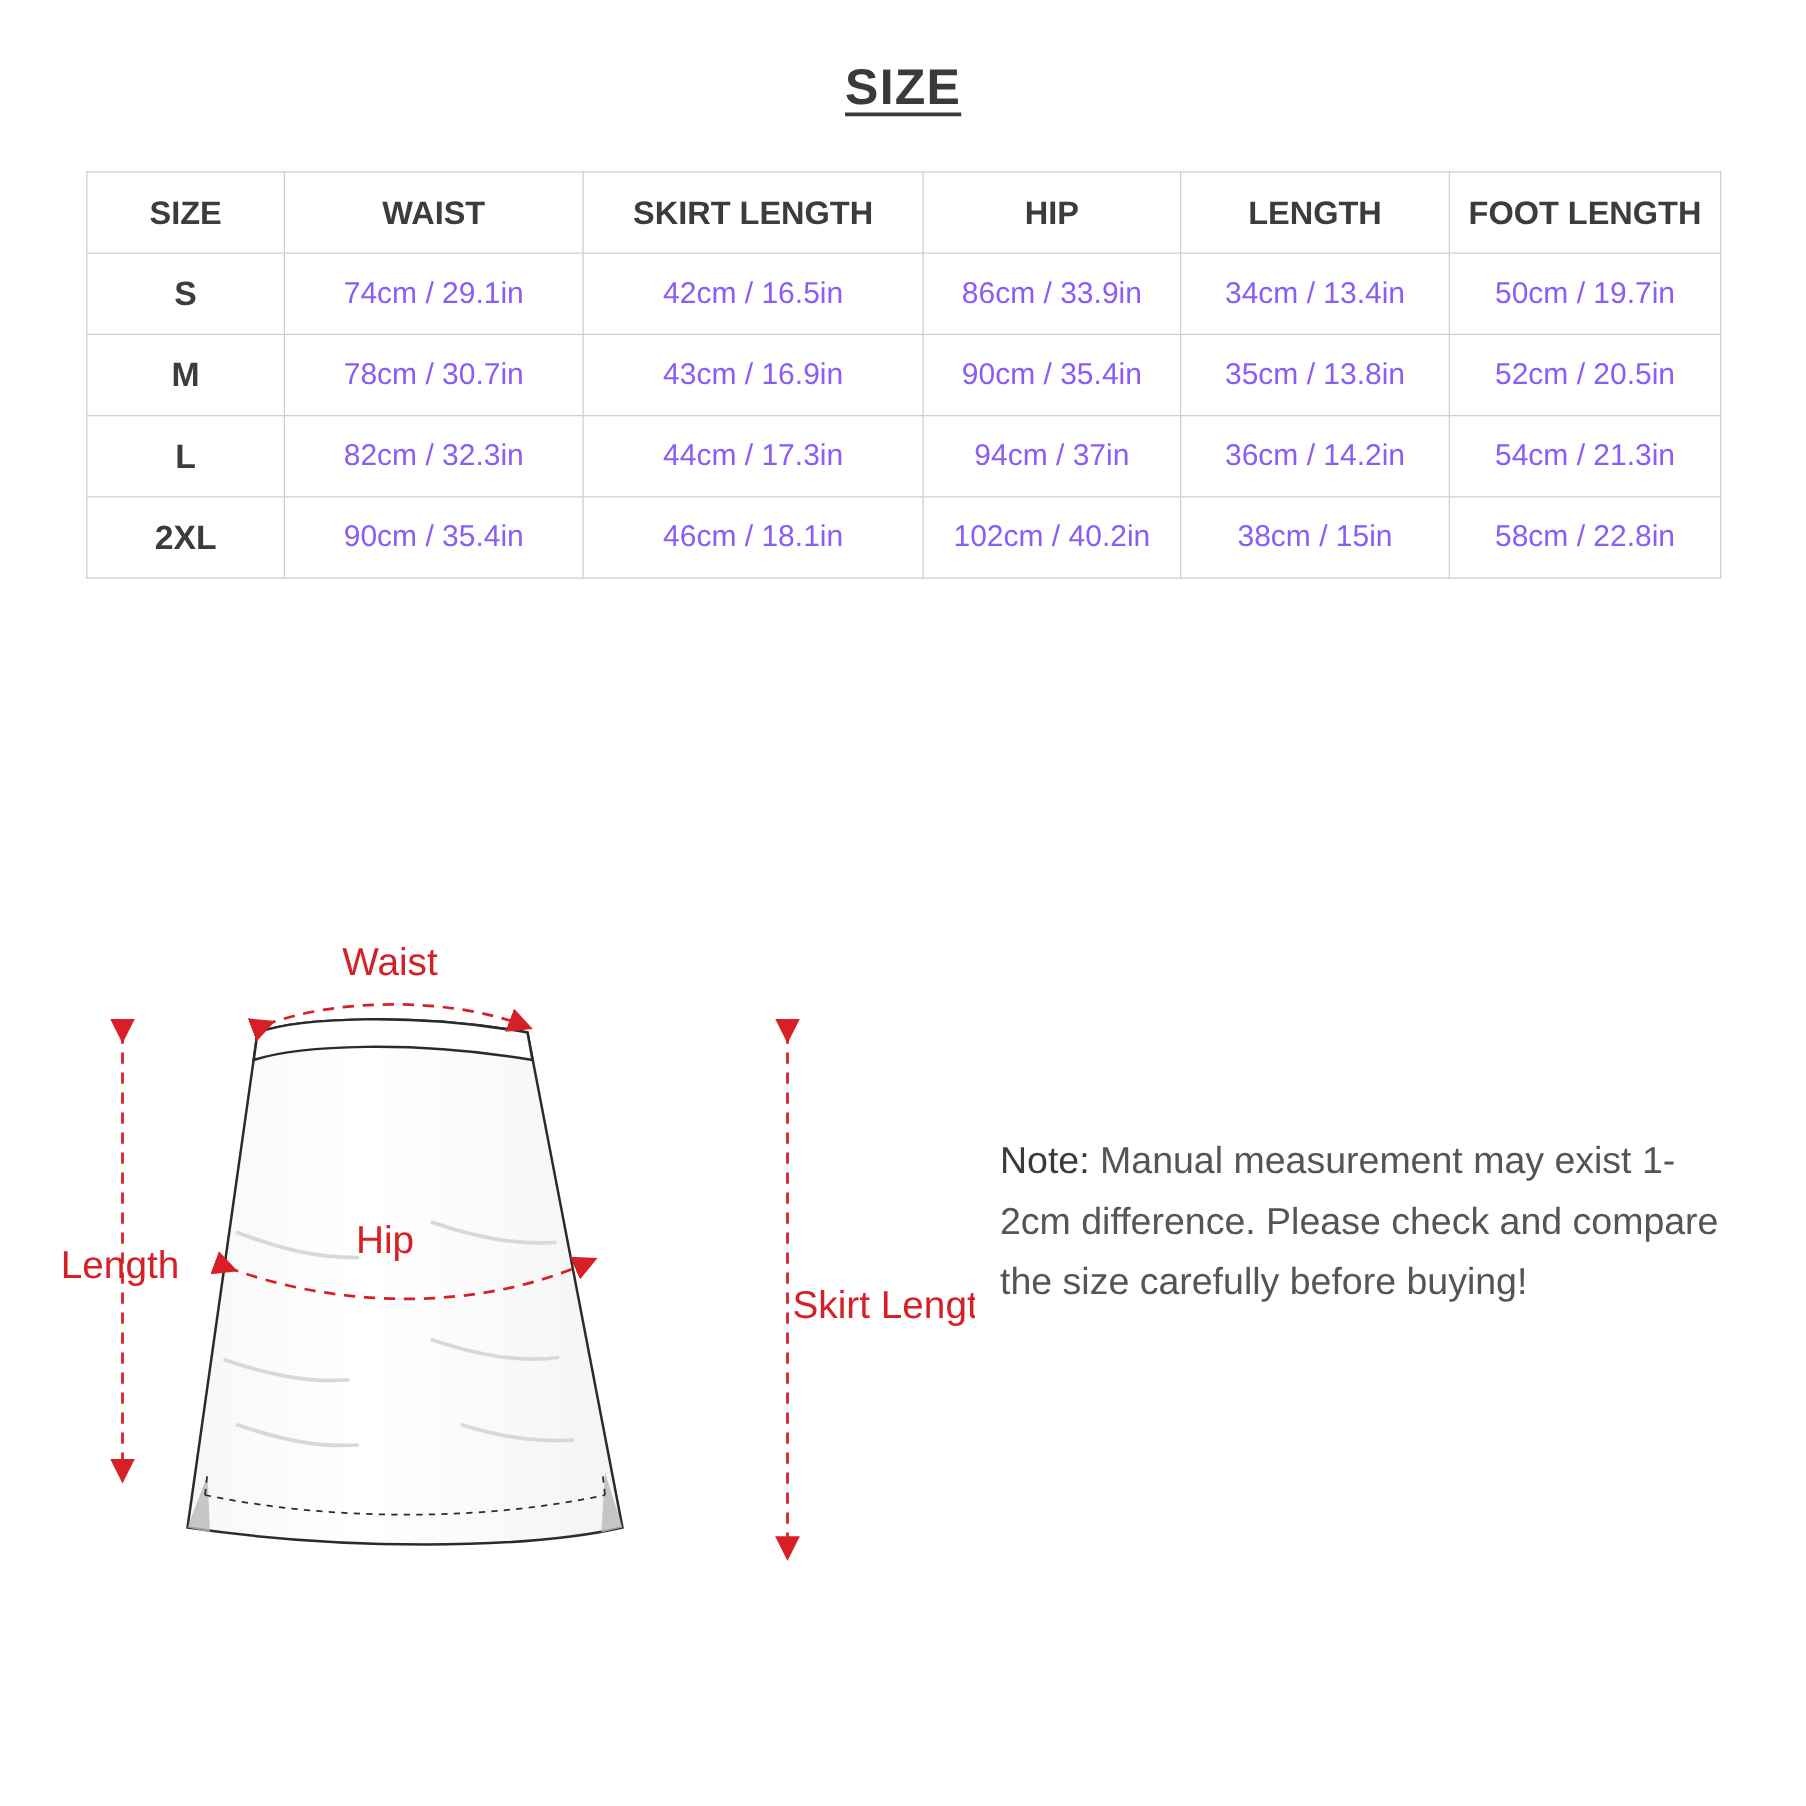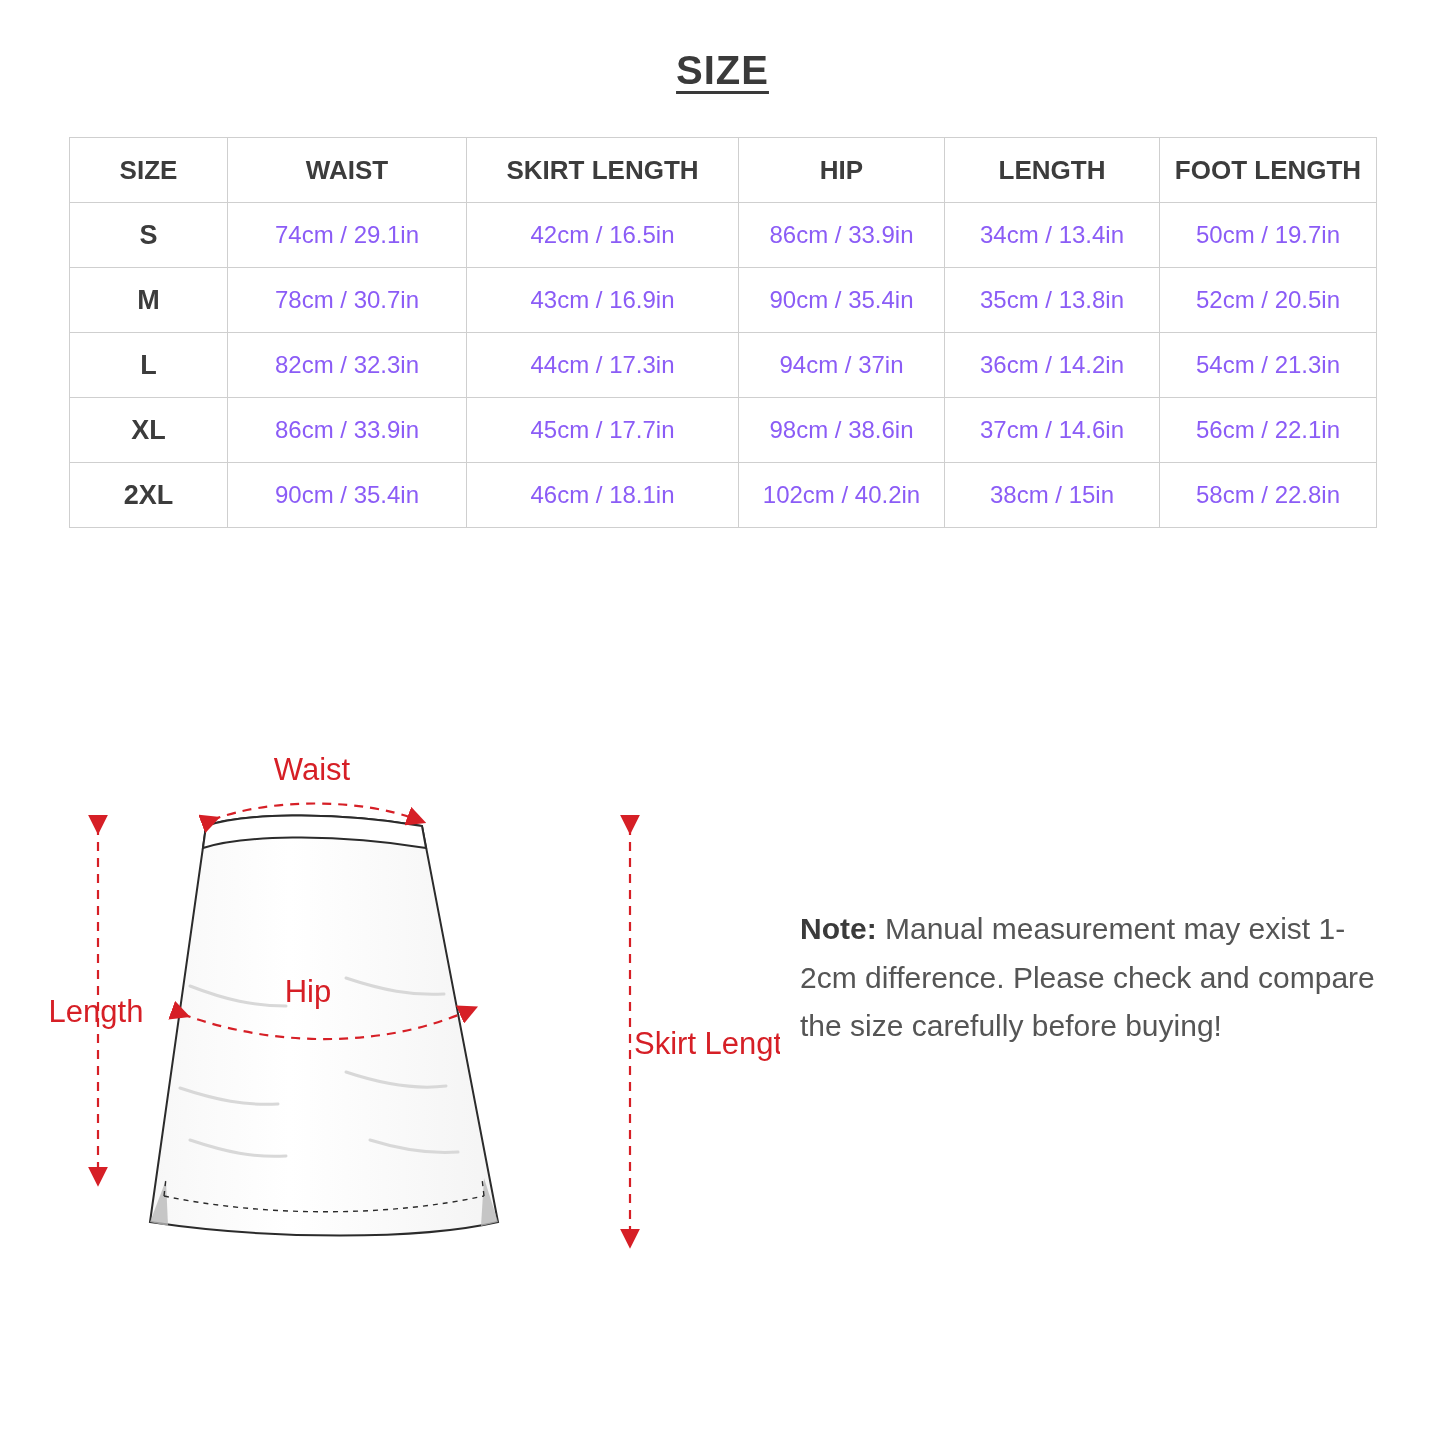--- a/index.html
+++ b/index.html
@@ -86,21 +86,21 @@
   .note {
     position: absolute;
     left: 800px;
     top: 205px;
     width: 580px;
     font-size: 30px;
     line-height: 1.62;
     color: #555555;
   }
   .note b {
-    font-weight: bold;
+    font-weight: normal;
     color: #3a3a3a;
   }
 </style>
 </head>
 <body>
 
 <div class="title">SIZE</div>
 
 <div class="table-wrap">
   <table class="size-table">
@@ -141,28 +141,20 @@
       </tr>
       <tr>
         <td class="size-col">L</td>
         <td>82cm / 32.3in</td>
         <td>44cm / 17.3in</td>
         <td>94cm / 37in</td>
         <td>36cm / 14.2in</td>
         <td>54cm / 21.3in</td>
       </tr>
       <tr>
-        <td class="size-col">XL</td>
-        <td>86cm / 33.9in</td>
-        <td>45cm / 17.7in</td>
-        <td>98cm / 38.6in</td>
-        <td>37cm / 14.6in</td>
-        <td>56cm / 22.1in</td>
-      </tr>
-      <tr>
         <td class="size-col">2XL</td>
         <td>90cm / 35.4in</td>
         <td>46cm / 18.1in</td>
         <td>102cm / 40.2in</td>
         <td>38cm / 15in</td>
         <td>58cm / 22.8in</td>
       </tr>
     </tbody>
   </table>
 </div>

